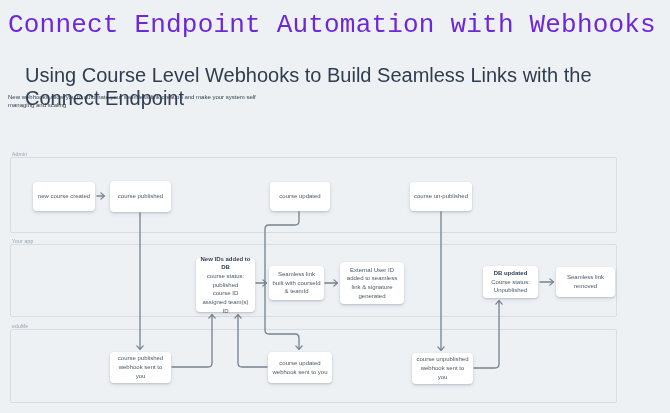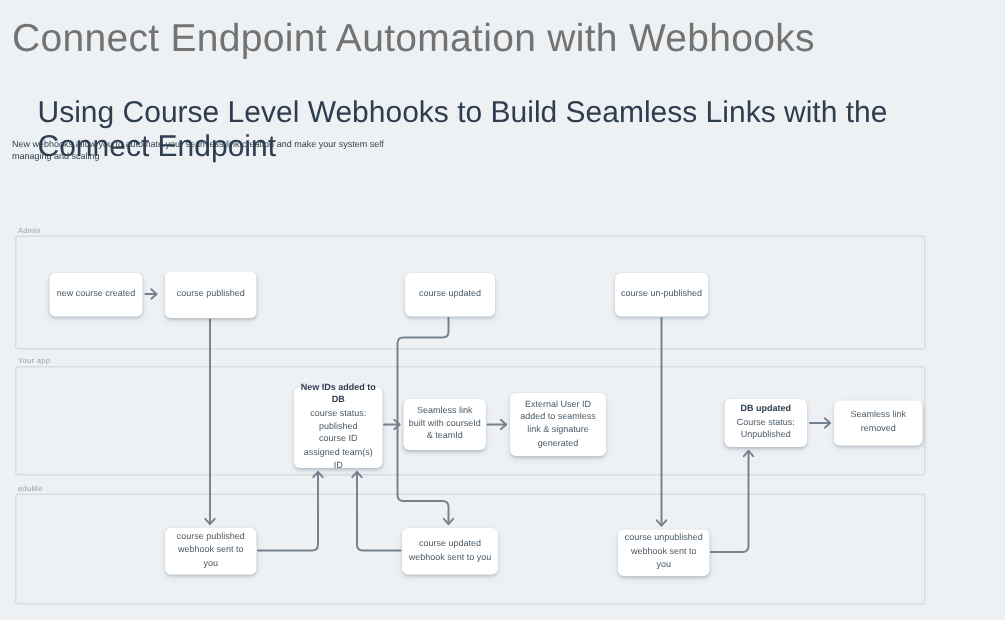--- a/index.html
+++ b/index.html
@@ -8,21 +8,22 @@
     font-family: "Liberation Sans", sans-serif;
     background: #eef1f4;
     color: #2e3d4f;
     overflow: hidden;
   }
   .stage { position: relative; width: 670px; height: 413px; }
 
   .title {
     position: absolute; left: 8px; top: 10px;
     font-size: 26px; font-weight: 500; letter-spacing: .2px;
-    color: #737373;
+    color: #6d28d9;
+    font-family: Liberation Mono, monospace;
   }
   .subtitle {
     position: absolute; left: 25px; top: 64px;
     font-size: 20px; font-weight: 500;
     color: #2e3d4f;
   }
   .desc {
     position: absolute; left: 8px; top: 93px;
     font-size: 6px; line-height: 8px; color: #33424f;
   }

